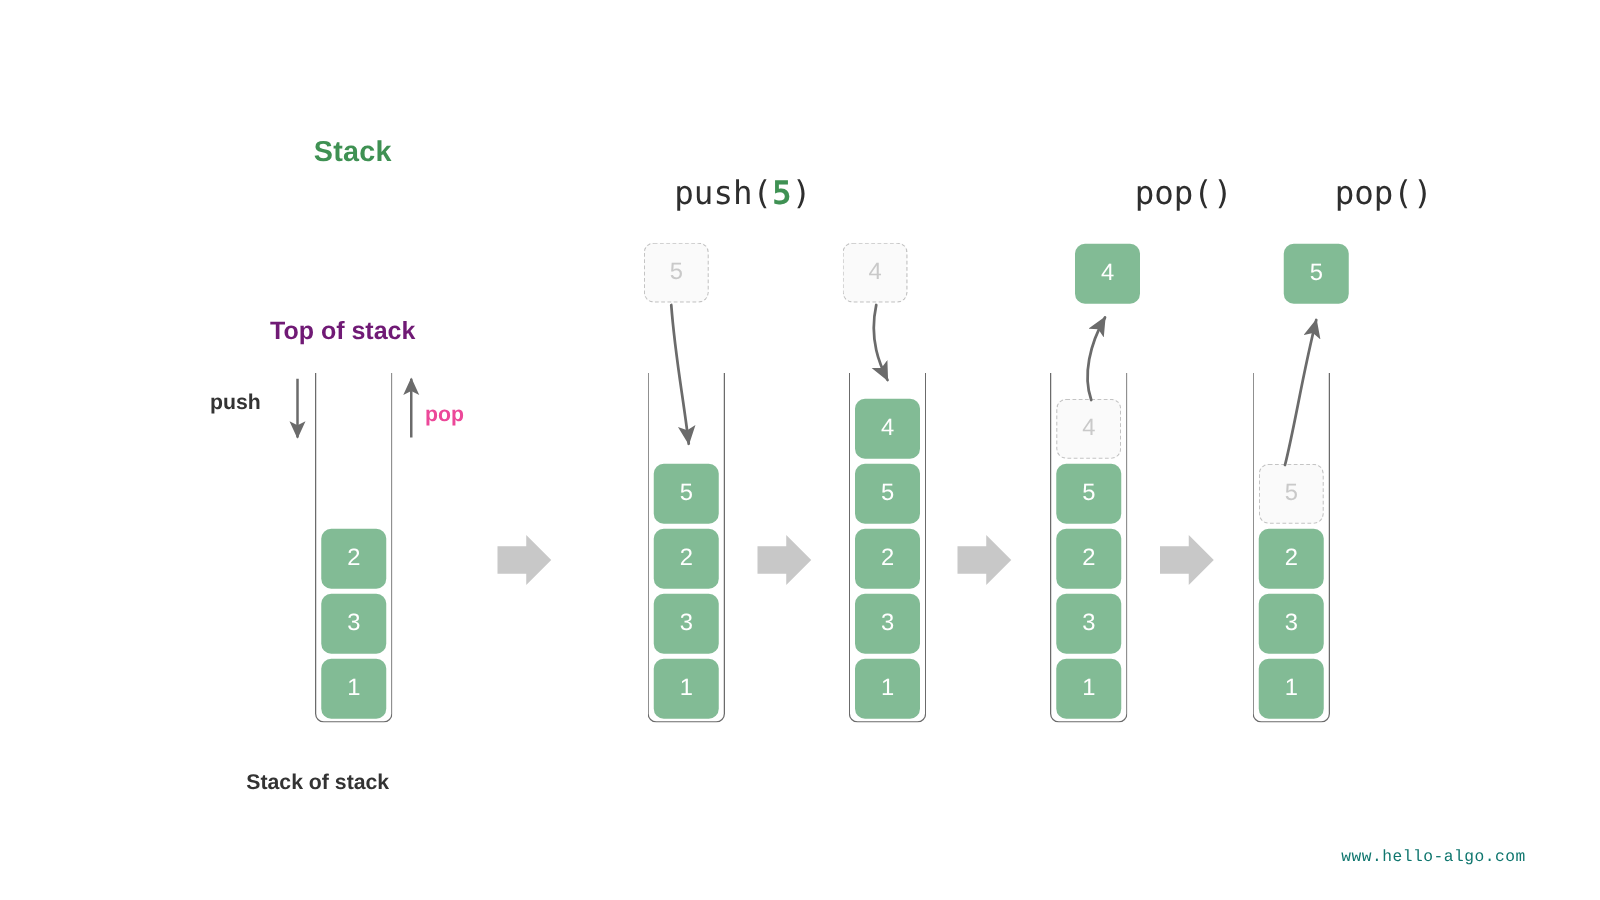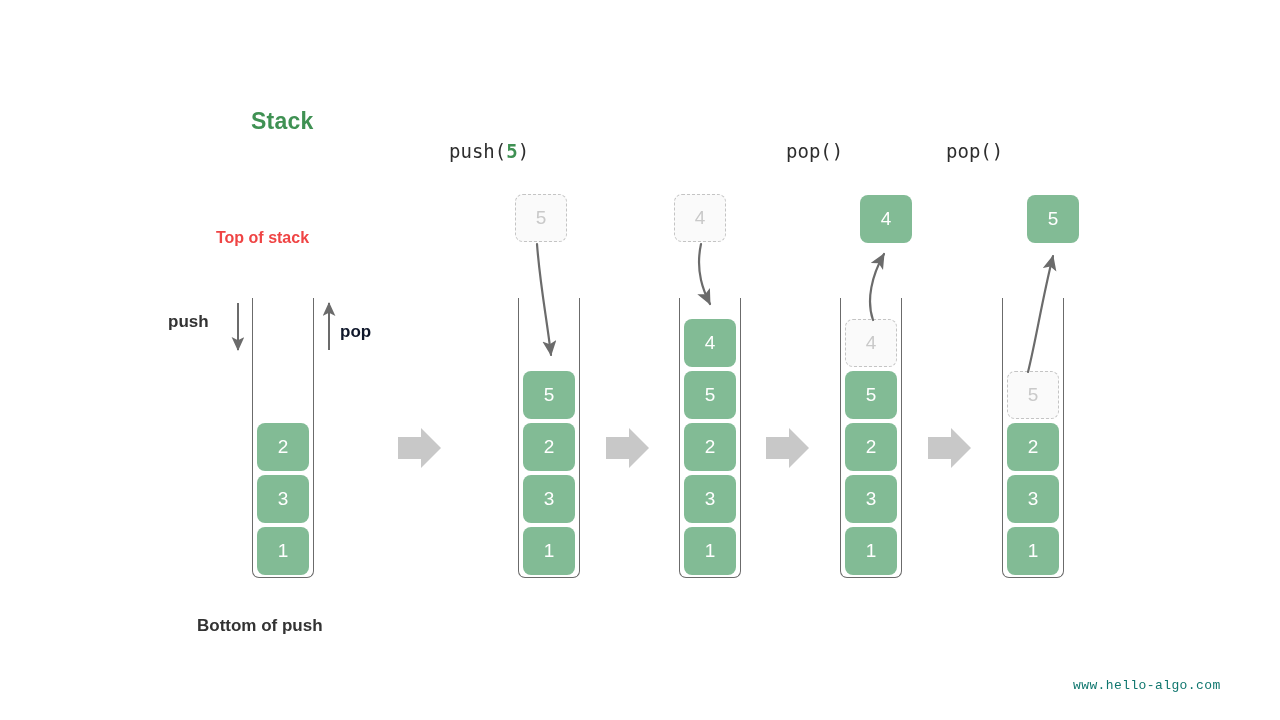--- a/index.html
+++ b/index.html
@@ -28,24 +28,24 @@
     top: 108px;
     font-size: 23px;
     font-weight: bold;
     color: #3f9153;
     letter-spacing: 0.2px;
     white-space: nowrap;
   }
   .label-top {
     position: absolute;
     left: 216px;
-    top: 229px;
-    font-size: 16px;
-    font-weight: bold;
-    color: #ef4444;
+    top: 254px;
+    font-size: 20px;
+    font-weight: bold;
+    color: #701a75;
     white-space: nowrap;
   }
   .label-bottom {
     position: absolute;
     left: 197px;
     top: 616px;
     font-size: 17px;
     font-weight: bold;
     color: #333333;
     white-space: nowrap;
@@ -58,30 +58,30 @@
     font-weight: bold;
     color: #333333;
     white-space: nowrap;
   }
   .label-pop {
     position: absolute;
     left: 340px;
     top: 322px;
     font-size: 17px;
     font-weight: bold;
-    color: #0f172a;
+    color: #ec4899;
     white-space: nowrap;
   }
   .op-header {
     position: absolute;
     top: 140px;
     width: 200px;
-    text-align: left;
+    text-align: right;
     font-family: "DejaVu Sans Mono", "Liberation Mono", monospace;
-    font-size: 19px;
+    font-size: 26px;
     color: #2e2e2e;
     white-space: nowrap;
   }
   .op-header .arg { color: #3f9153; font-weight: bold; }
 
   .watermark {
     position: absolute;
     left: 1073px;
     top: 678px;
     font-family: Liberation Mono, monospace;
@@ -134,21 +134,21 @@
   }
 </style>
 </head>
 <body>
 
 <div id="canvas">
 
   <div class="stack-title">Stack</div>
 
   <div class="label-top">Top of stack</div>
-  <div class="label-bottom">Bottom of push</div>
+  <div class="label-bottom">Stack of stack</div>
   <div class="label-push">push</div>
   <div class="label-pop">pop</div>
 
   <div class="op-header" style="left:449px;">
     <span>push(</span><span class="arg">5</span><span>)</span>
   </div>
   <div class="op-header" style="left:786px;">
     <span>pop(</span><span class="arg"></span><span>)</span>
   </div>
   <div class="op-header" style="left:946px;">

